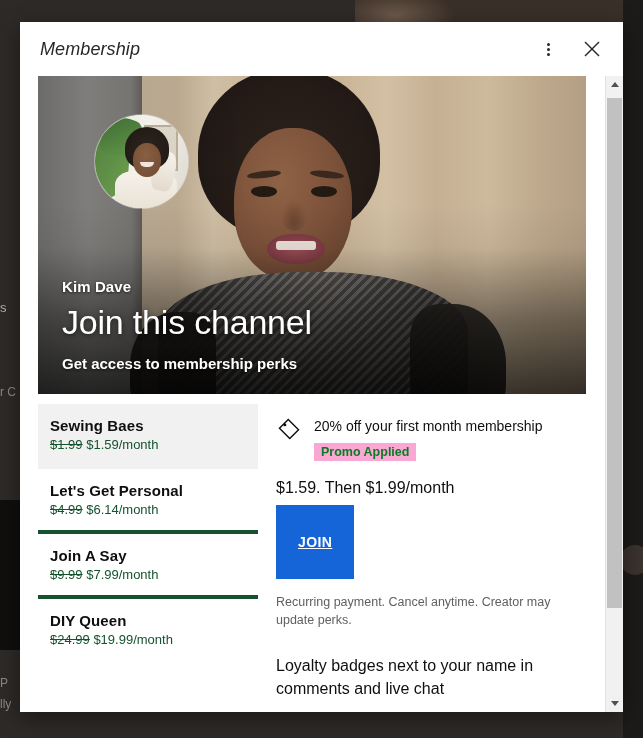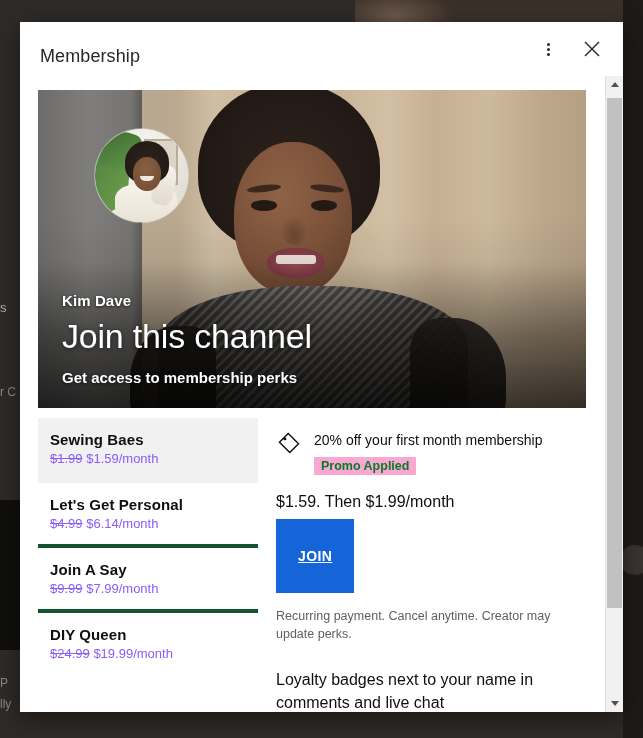--- a/index.html
+++ b/index.html
@@ -54,22 +54,22 @@
     left: 20px; top: 22px;
     width: 603px; height: 690px;
     background: #ffffff;
     box-shadow: 0 6px 22px rgba(0,0,0,.45);
     overflow: hidden;
   }
 
   
   #dialog-header {
     position: relative;
-    height: 68px;
-    display: flex; align-items: center;
+    height: 54px;
+    display: flex; align-items: center; font-style: italic;
   }
   #dialog-title {
     margin-left: 20px;
     font-size: 18px;
     color: #282828;
     font-weight: 400;
     letter-spacing: .1px;
   }
   #header-actions {
     position: absolute; right: 14px; top: 0; height: 54px;
@@ -259,21 +259,21 @@
   .tier {
     padding: 13px 16px 13px 12px;
     border-bottom: 4px solid #14532d;
     cursor: pointer;
   }
   .tier:last-child { border-bottom: none; }
   .tier.selected { background: #f1f1f1; border-bottom-color: #f1f1f1; }
   .tier-name {
     font-size: 15px; font-weight: 700; color: #0f0f0f; letter-spacing: .1px;
   }
-  .tier-price { font-size: 13px; color: #8b5cf6; margin-top: 3px; }
+  .tier-price { font-size: 13px; color: #14532d; margin-top: 3px; }
   .tier-price .old { text-decoration: line-through; }
 
   #detail {
     flex: 1; padding: 12px 16px 0 18px;
   }
   #promo-row { display: flex; align-items: flex-start; gap: 12px; }
   #promo-texts { padding-top: 1px; }
   #promo-headline { font-size: 14px; color: #0f0f0f; line-height: 1.35; }
   #promo-badge {
     display: inline-block; margin-top: 7px;

